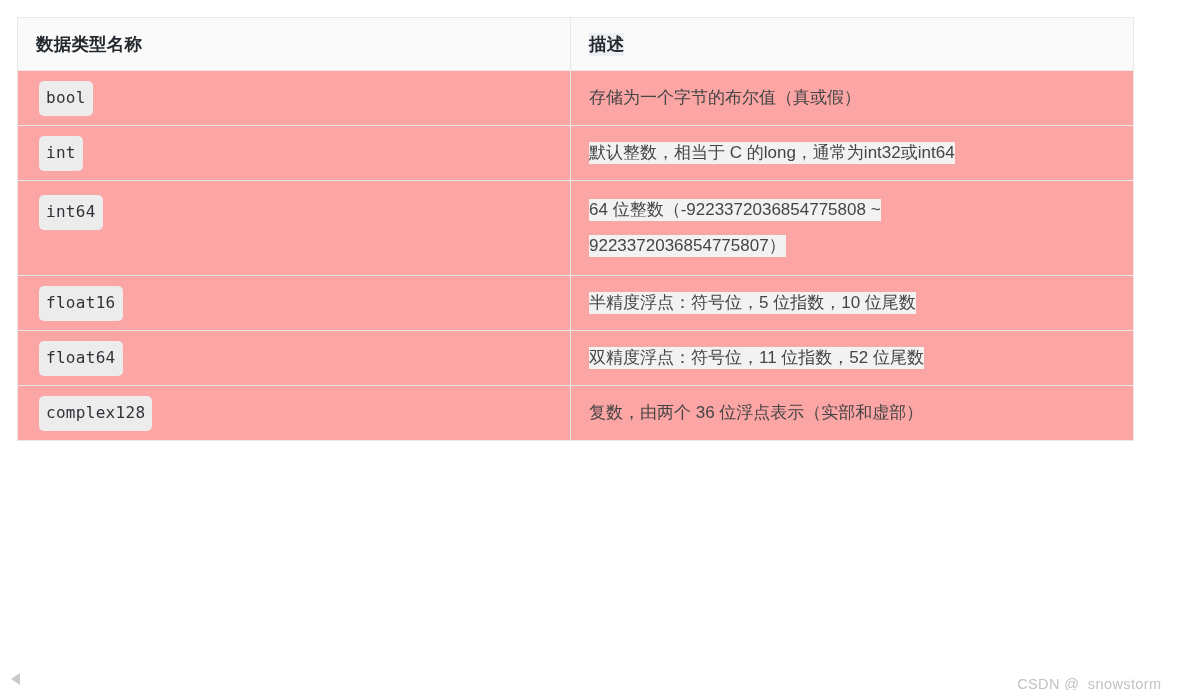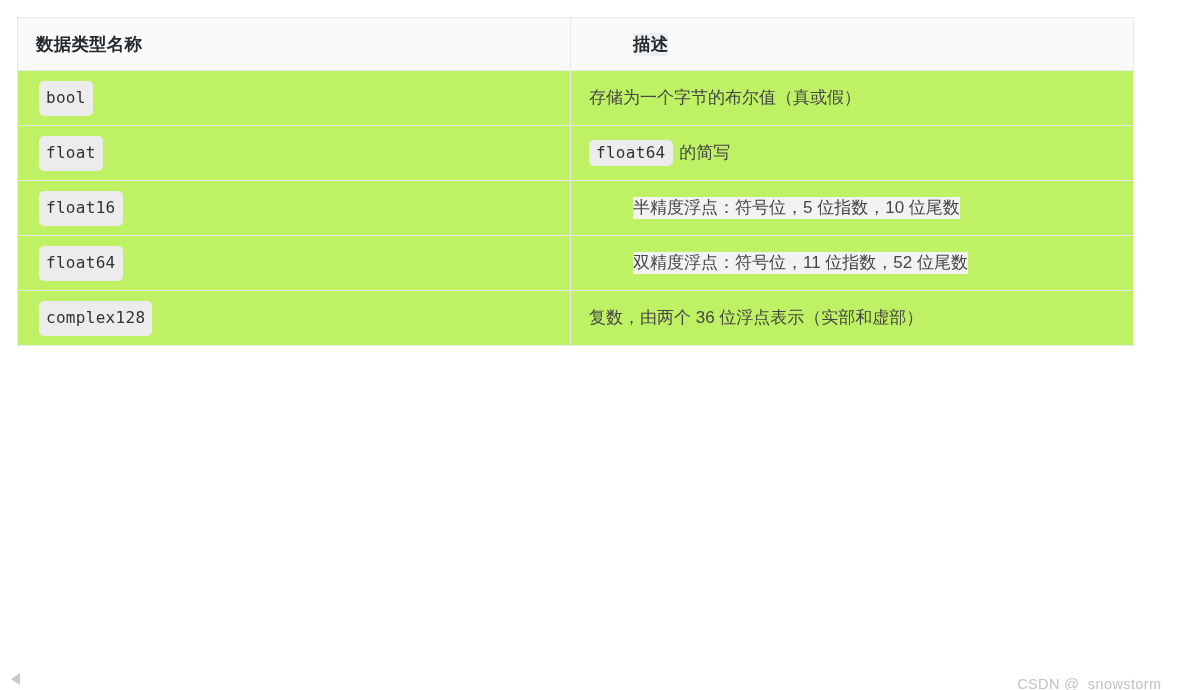--- a/index.html
+++ b/index.html
@@ -29,21 +29,21 @@
     position: absolute;
     left: 17px;
     top: 17px;
     width: 1116px;
   }
 
   table.dtypes {
     border-collapse: collapse;
     width: 1116px;
     table-layout: fixed;
-    background: #bef264;
+    background: #fca5a5;
   }
 
   table.dtypes col.c-name { width: 553px; }
   table.dtypes col.c-desc { width: 563px; }
 
   table.dtypes th,
   table.dtypes td {
     border: 1px solid #e8e8e8;
     text-align: left;
     vertical-align: middle;
@@ -92,21 +92,20 @@
 
   td.desc-cell .code {
     margin-right: 2px;
   }
 
   
   .sel {
     background: #f2f2f2;
     padding: 1px 0 2px 0;
     box-decoration-break: clone;
-    margin-left: 44px;
     -webkit-box-decoration-break: clone;
   }
 
   th .sel { background: #eceff3; }
 
   .desc-line {
     display: block;
   }
   .desc-line + .desc-line { margin-top: 6px; }
 
@@ -163,22 +162,29 @@
             <span class="sel">描述</span>
           </th>
         </tr>
       </thead>
       <tbody id="table-body">
           <tr>
             <td class="name-cell"><span class="code">bool</span></td>
             <td class="desc-cell"><span>存储为一个字节的布尔值（真或假）</span></td>
           </tr>
           <tr>
-            <td class="name-cell"><span class="code">float</span></td>
-            <td class="desc-cell"><span class="code">float64</span> <span>的简写</span></td>
+            <td class="name-cell"><span class="code">int</span></td>
+            <td class="desc-cell"><span class="sel">默认整数，相当于 C 的long，通常为int32或int64</span></td>
+          </tr>
+          <tr class="tall">
+            <td class="name-cell"><span class="code">int64</span></td>
+            <td class="desc-cell">
+              <span class="desc-line"><span class="sel">64 位整数（-9223372036854775808 ~</span></span>
+              <span class="desc-line"><span class="sel">9223372036854775807）</span></span>
+            </td>
           </tr>
           <tr>
             <td class="name-cell"><span class="code">float16</span></td>
             <td class="desc-cell"><span class="sel">半精度浮点：符号位，5 位指数，10 位尾数</span></td>
           </tr>
           <tr>
             <td class="name-cell"><span class="code">float64</span></td>
             <td class="desc-cell"><span class="sel">双精度浮点：符号位，11 位指数，52 位尾数</span></td>
           </tr>
           <tr>

